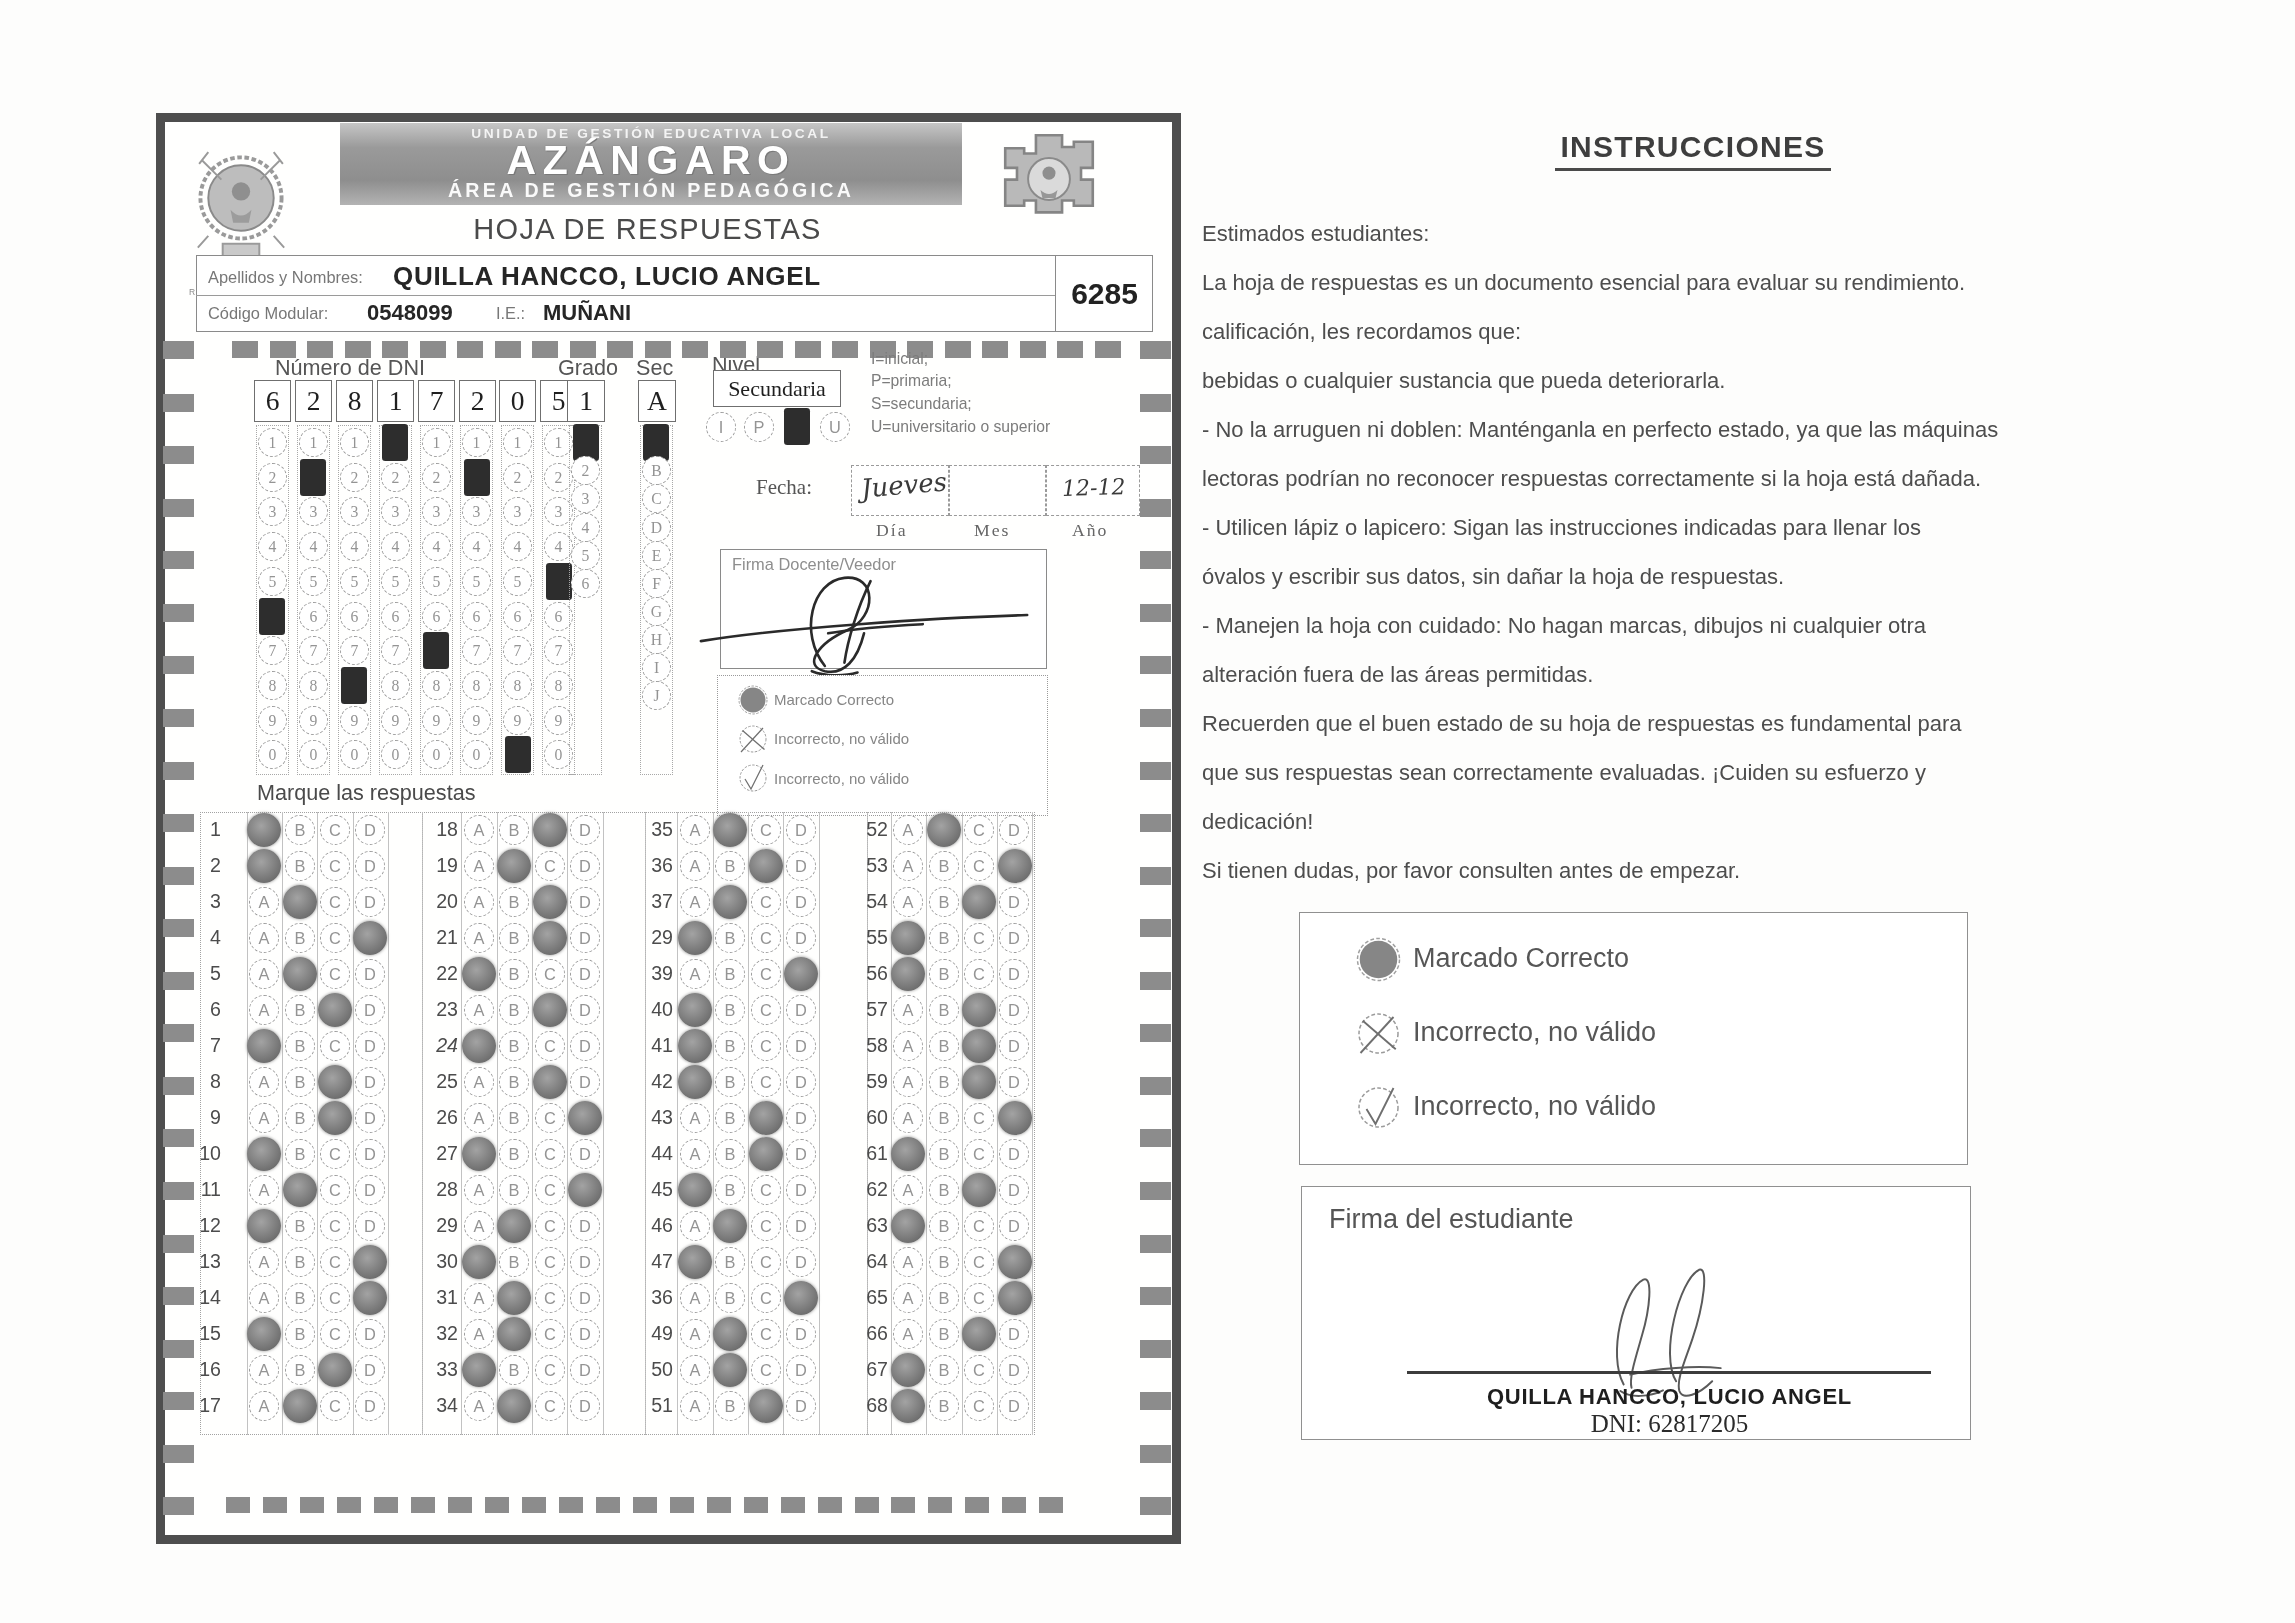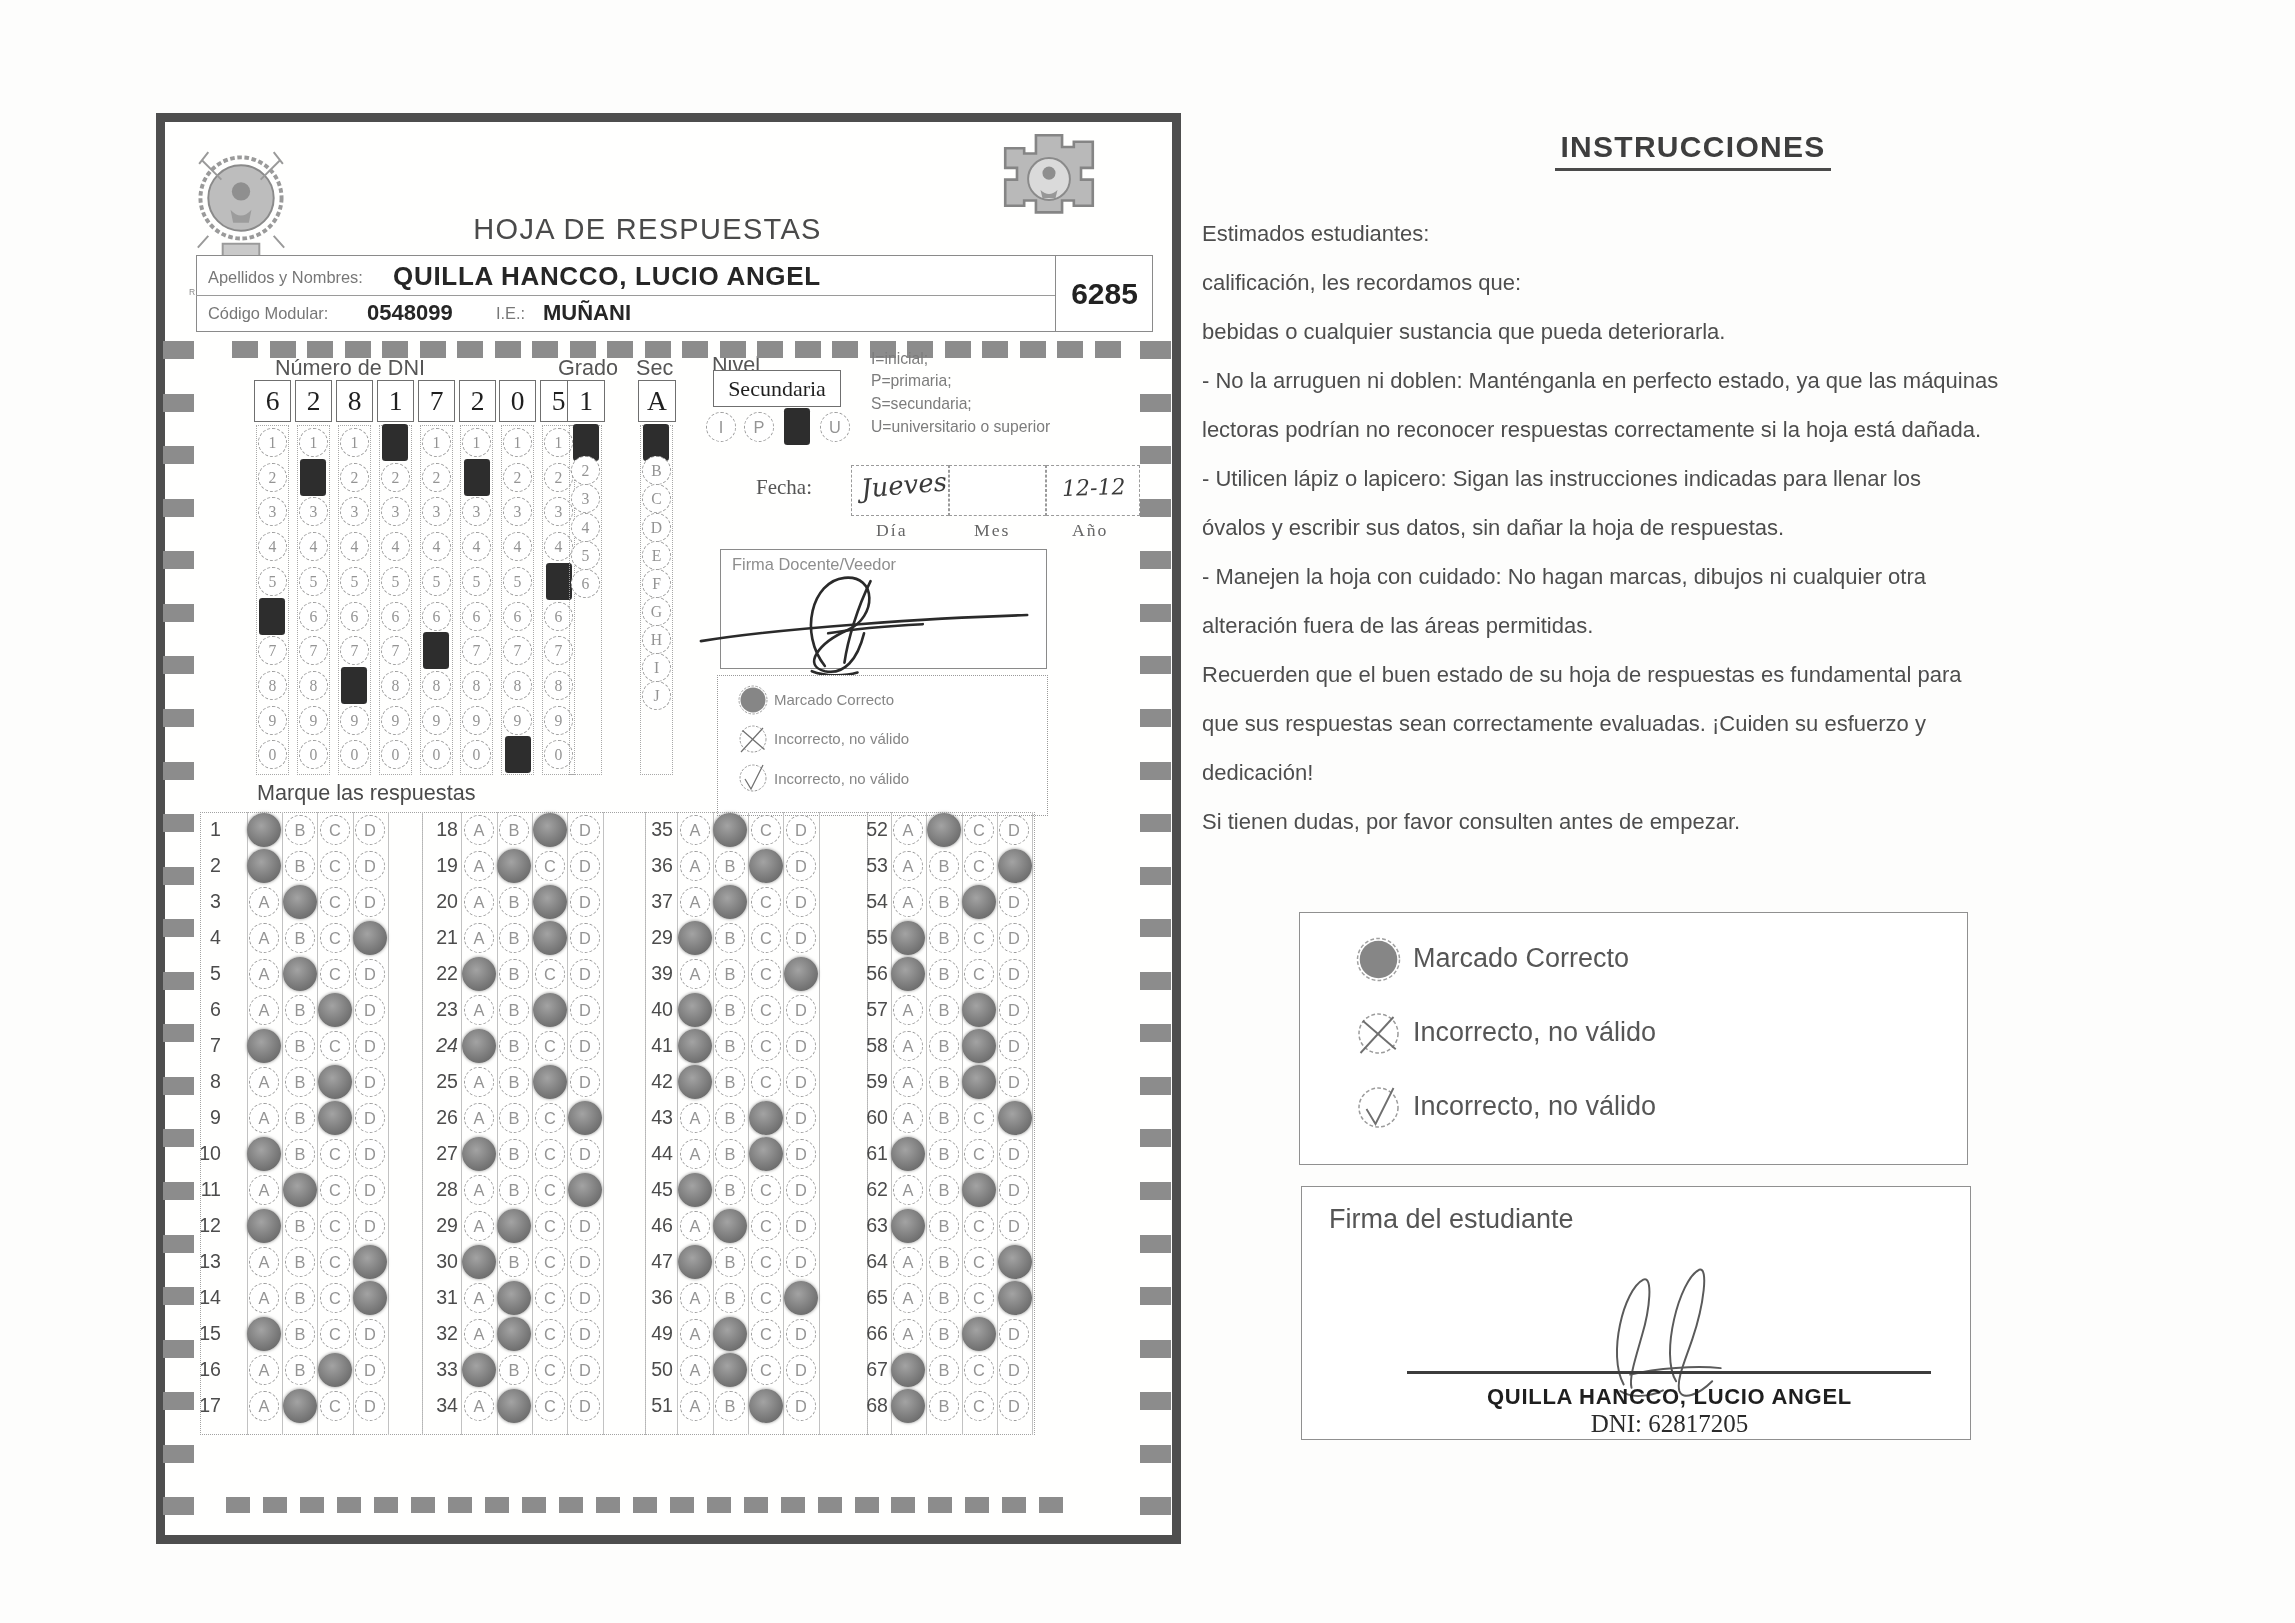--- a/index.html
+++ b/index.html
@@ -94,20 +94,25 @@
   </svg>
   <div class="crest-caption">REGIÓN PUNO</div>
 
   <svg class="abs" style="left:1000px;top:130px" width="98" height="98" viewBox="0 0 150 150">
     <path d="M55 8 h40 v18 h18 v-8 h29 v40 h-18 v18 h18 v40 h-29 v-8 h-18 v18 h-40 v-18 h-18 v8 H8 v-40 h18 v-18 H8 V28 h29 v8 h18 z" fill="#b9b9b9" stroke="#858585" stroke-width="4"></path>
     <circle cx="75" cy="75" r="32" fill="#dadada" stroke="#8a8a8a" stroke-width="3"></circle>
     <circle cx="75" cy="66" r="10" fill="#8e8e8e"></circle>
     <path d="M62 92 q13 12 26 0 l-3 12 h-20 z" fill="#979797"></path>
   </svg>
 
+  <div class="banner">
+    <div class="b-top">UNIDAD DE GESTIÓN EDUCATIVA LOCAL</div>
+    <div class="b-main">AZÁNGARO</div>
+    <div class="b-sub">ÁREA DE GESTIÓN PEDAGÓGICA</div>
+  </div>
 
   <div class="sheet-title">HOJA DE RESPUESTAS</div>
 
   <div class="name-box"></div>
   <div class="nb-divider-v"></div>
   <div class="nb-divider-h"></div>
   <div class="abs fld-label" style="left:208px;top:268px">Apellidos y Nombres:</div>
   <div class="abs fld-big" style="left:393px;top:261px">QUILLA HANCCO, LUCIO ANGEL</div>
   <div class="abs fld-label" style="left:208px;top:304px">Código Modular:</div>
   <div class="abs fld-med" style="left:367px;top:300px">0548099</div>
@@ -149,20 +154,21 @@
 
   <div class="marque" style="left:257px;top:780px">Marque las respuestas</div>
 
   <div class="grid-outline" style="left:200px;top:812px;width:835px;height:623px"></div>
 
   <div class="instr-title-wrap">
     <span class="instr-title">INSTRUCCIONES</span>
   </div>
   <div class="instr-lines" id="instr-lines">
       <div class="instr-line">Estimados estudiantes:</div>
+      <div class="instr-line">La hoja de respuestas es un documento esencial para evaluar su rendimiento.</div>
       <div class="instr-line">calificación, les recordamos que:</div>
       <div class="instr-line">bebidas o cualquier sustancia que pueda deteriorarla.</div>
       <div class="instr-line">- No la arruguen ni doblen: Manténganla en perfecto estado, ya que las máquinas</div>
       <div class="instr-line">lectoras podrían no reconocer respuestas correctamente si la hoja está dañada.</div>
       <div class="instr-line">- Utilicen lápiz o lapicero: Sigan las instrucciones indicadas para llenar los</div>
       <div class="instr-line">óvalos y escribir sus datos, sin dañar la hoja de respuestas.</div>
       <div class="instr-line">- Manejen la hoja con cuidado: No hagan marcas, dibujos ni cualquier otra</div>
       <div class="instr-line">alteración fuera de las áreas permitidas.</div>
       <div class="instr-line">Recuerden que el buen estado de su hoja de respuestas es fundamental para</div>
       <div class="instr-line">que sus respuestas sean correctamente evaluadas. ¡Cuiden su esfuerzo y</div>

